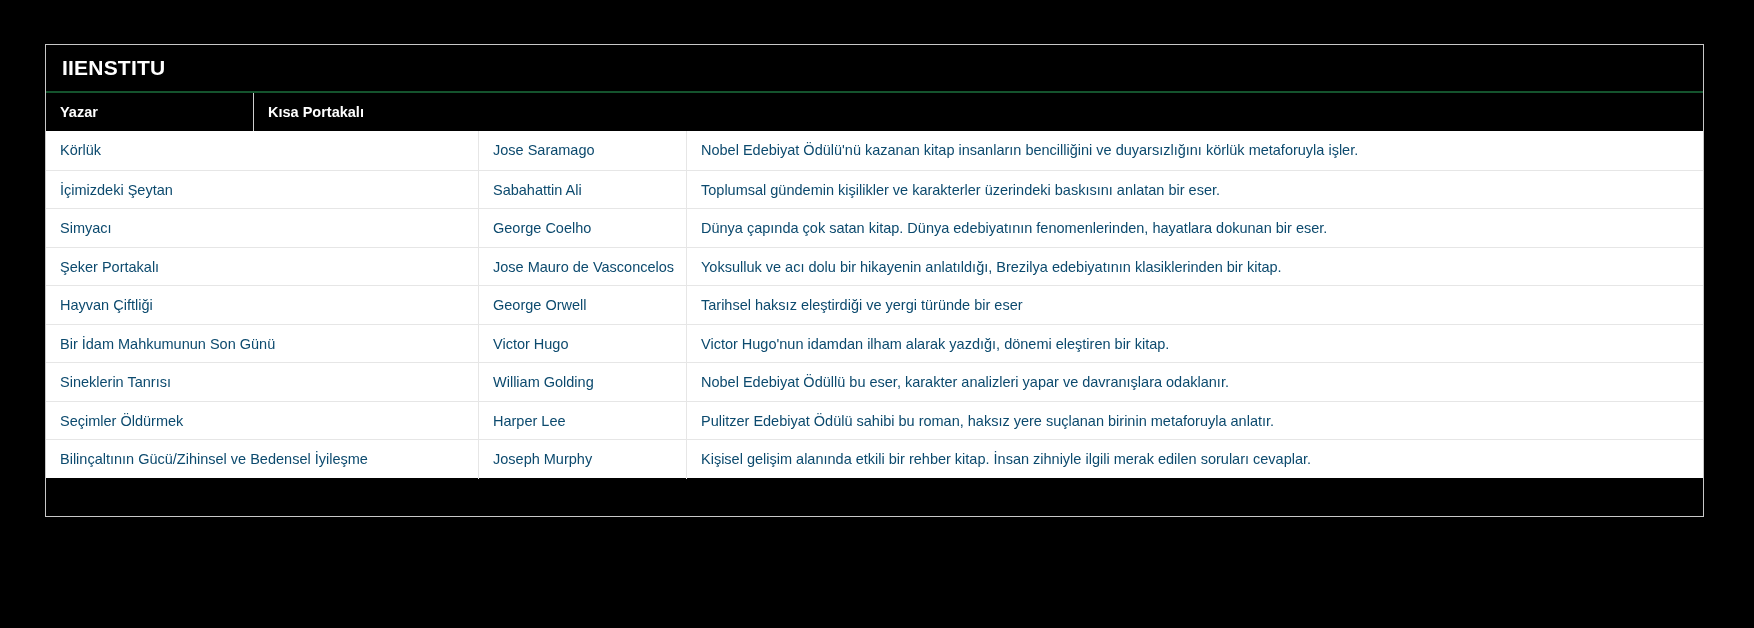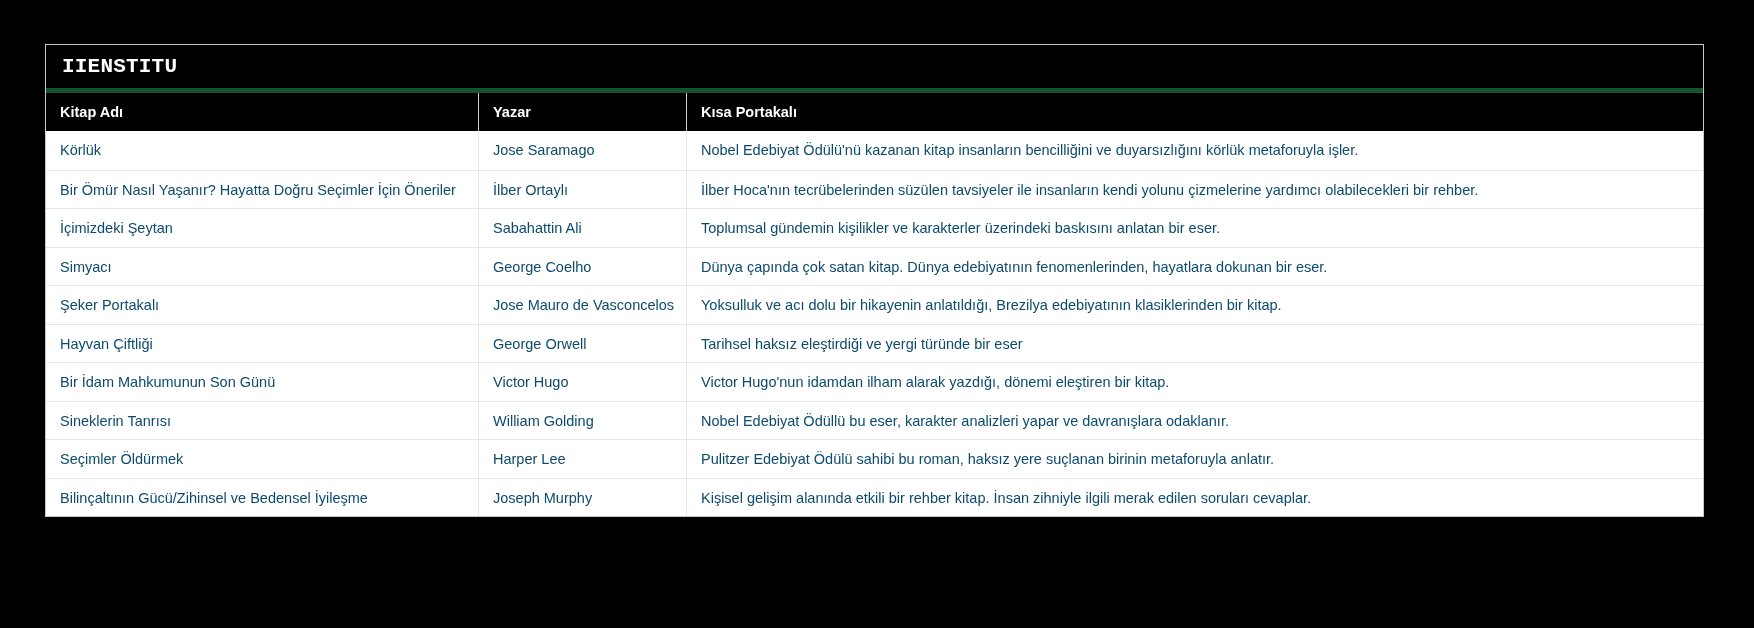--- a/index.html
+++ b/index.html
@@ -25,22 +25,21 @@
     border: 1px solid #c8c8c8;
     background: #000000;
     overflow: hidden;
   }
   .brand-bar {
     height: 48px;
     background: #000000;
     display: flex;
     align-items: center;
     padding-left: 16px;
-    border-bottom: 5px solid #14532d;
-    font-family: Liberation Mono, monospace;
+    border-bottom: 2px solid #14532d;
   }
   .brand-title {
     color: #ffffff;
     font-size: 21px;
     font-weight: bold;
     letter-spacing: 0.2px;
   }
   .thead {
     display: flex;
     background: #000000;
@@ -86,35 +85,29 @@
 <body>
 
 <div class="page">
   <div class="table-wrap">
 
     <div class="brand-bar">
       <span class="brand-title">IIENSTITU</span>
     </div>
 
     <div class="thead">
-      <div class="th col-title">Kitap Adı</div>
       <div class="th col-author">Yazar</div>
       <div class="th col-desc">Kısa Portakalı</div>
     </div>
 
     <div class="tbody">
       <div class="trow">
         <div class="td col-title">Körlük</div>
         <div class="td col-author">Jose Saramago</div>
         <div class="td col-desc">Nobel Edebiyat Ödülü'nü kazanan kitap insanların bencilliğini ve duyarsızlığını körlük metaforuyla işler.</div>
-      </div>
-      <div class="trow">
-        <div class="td col-title">Bir Ömür Nasıl Yaşanır? Hayatta Doğru Seçimler İçin Öneriler</div>
-        <div class="td col-author">İlber Ortaylı</div>
-        <div class="td col-desc">İlber Hoca'nın tecrübelerinden süzülen tavsiyeler ile insanların kendi yolunu çizmelerine yardımcı olabilecekleri bir rehber.</div>
       </div>
       <div class="trow">
         <div class="td col-title">İçimizdeki Şeytan</div>
         <div class="td col-author">Sabahattin Ali</div>
         <div class="td col-desc">Toplumsal gündemin kişilikler ve karakterler üzerindeki baskısını anlatan bir eser.</div>
       </div>
       <div class="trow">
         <div class="td col-title">Simyacı</div>
         <div class="td col-author">George Coelho</div>
         <div class="td col-desc">Dünya çapında çok satan kitap. Dünya edebiyatının fenomenlerinden, hayatlara dokunan bir eser.</div>

